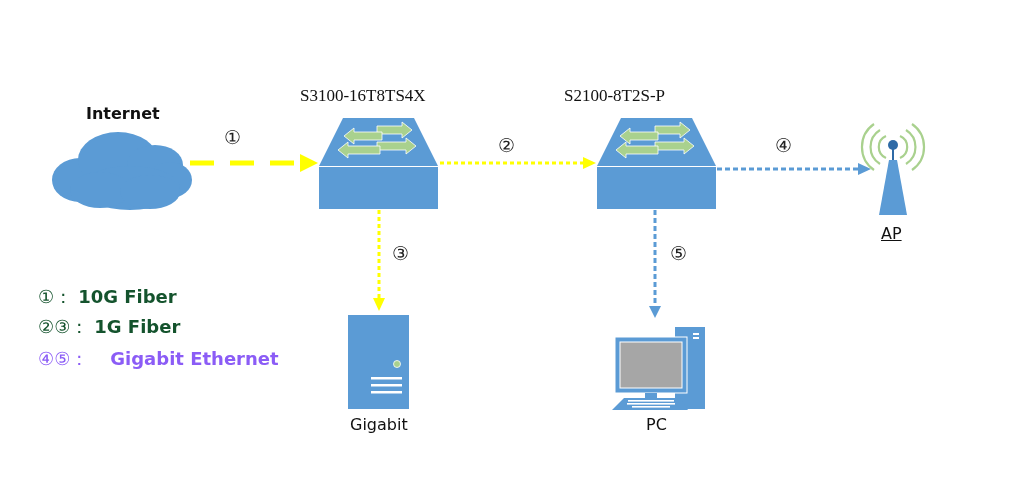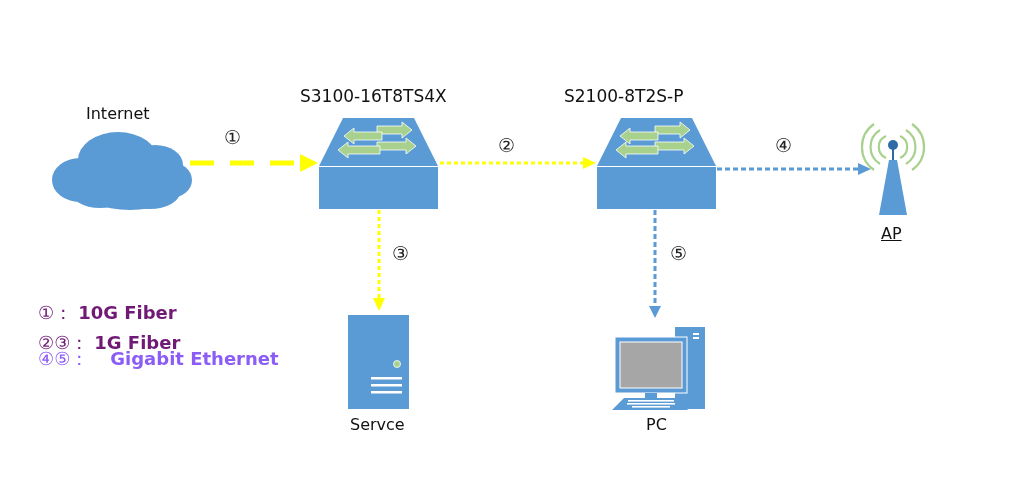--- a/index.html
+++ b/index.html
@@ -1,25 +1,25 @@
 <!DOCTYPE html>
 <html><head>
 <meta charset="utf-8">
 <style>
   html, body { margin: 0; padding: 0; background: #ffffff; }
   body { width: 1020px; height: 477px; position: relative; overflow: hidden;
          font-family: "DejaVu Sans", "Liberation Sans", sans-serif; }
   #canvas { position: absolute; left: 0; top: 0; }
   .lbl { position: absolute; font-size: 16px; color: #111; white-space: nowrap; }
-  .dev-title { font-size: 17px; }
+  .dev-title { font-size: 17px; font-family: Liberation Serif, serif; }
   .num { position: absolute; font-family: "DejaVu Serif", "Liberation Serif", serif;
          font-size: 19px; color: #222; }
   .legend { position: absolute; left: 38px; font-size: 18px; font-weight: bold; white-space: nowrap; }
   .legend .sym { font-weight: normal; font-family: "DejaVu Serif", "Liberation Serif", serif; }
-  .yellow { color: #701a75; margin-top: 16px; }
+  .yellow { color: #14532d; }
   .blue { color: #8b5cf6; }
 </style>
 </head>
 <body>
 
 <svg id="canvas" width="1020" height="477" viewBox="0 0 1020 477">
 
   <g fill="#5b9bd5">
     <ellipse cx="80" cy="180" rx="28" ry="22"></ellipse>
     <ellipse cx="118" cy="160" rx="40" ry="28"></ellipse>
@@ -110,25 +110,25 @@
     <rect x="645" y="393" width="12" height="6" fill="#5b9bd5"></rect>
     <polygon points="624,398 680,398 688,410 612,410" fill="#5b9bd5"></polygon>
     <g fill="#ffffff">
       <rect x="628" y="400" width="46" height="1.6"></rect>
       <rect x="627" y="403" width="48" height="1.6"></rect>
       <rect x="632" y="406" width="38" height="1.6"></rect>
     </g>
   </g>
 </svg>
 
-<div class="lbl" style="left:86px; top:104px;">Internet</div>
+<div class="lbl" style="left:86px; top:104px;font-weight:bold;">Internet</div>
 <div class="lbl dev-title" style="left:300px; top:86px;">S3100-16T8TS4X</div>
 <div class="lbl dev-title" style="left:564px; top:86px;">S2100-8T2S-P</div>
 <div class="lbl" style="left:881px; top:224px;text-decoration:underline;">AP</div>
-<div class="lbl" style="left:350px; top:415px;">Servce</div>
+<div class="lbl" style="left:350px; top:415px;">Gigabit</div>
 <div class="lbl" style="left:646px; top:415px;">PC</div>
 
 <div class="num" style="left:224px; top:126px;">①</div>
 <div class="num" style="left:498px; top:134px;">②</div>
 <div class="num" style="left:392px; top:242px;">③</div>
 <div class="num" style="left:775px; top:134px;">④</div>
 <div class="num" style="left:670px; top:242px;">⑤</div>
 
 <div class="legend yellow" style="top:285px;">
   <span class="sym">①：</span><span style="margin-left:6px;">10G Fiber</span>

